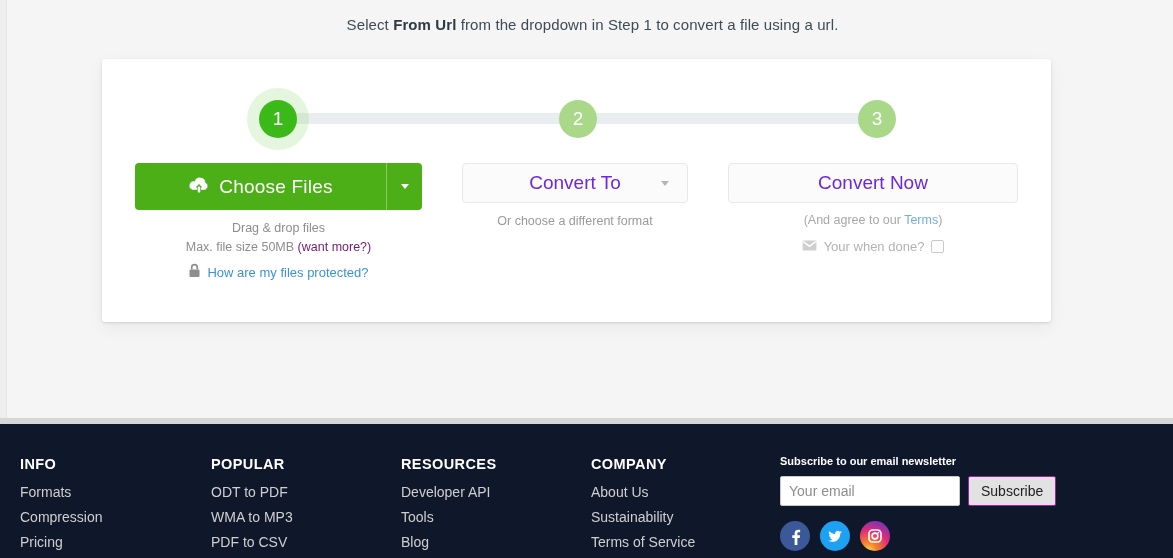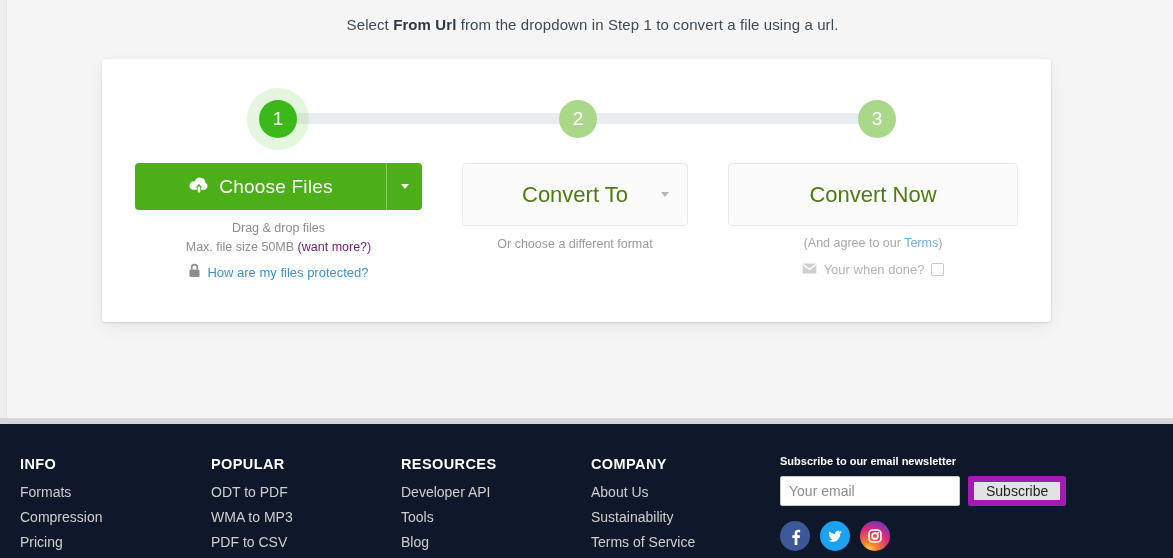--- a/index.html
+++ b/index.html
@@ -119,26 +119,26 @@
     border-left: 4px solid transparent;
     border-right: 4px solid transparent;
     border-top: 5px solid #ffffff;
   }
 
   
   .ghost {
     display: flex;
     align-items: center;
     justify-content: center;
-    height: 63px;
+    height: 40px;
     background: #fbfbfb;
     border: 1px solid #e8e8e8;
     border-radius: 4px;
-    color: #4d7c0f;
-    font-size: 22px;
+    color: #6d28d9;
+    font-size: 19px;
     position: relative;
     cursor: pointer;
   }
   .ghost .caret-gray {
     position: absolute;
     right: 18px;
     width: 0; height: 0;
     border-left: 4px solid transparent;
     border-right: 4px solid transparent;
     border-top: 5px solid #b6b6b6;
@@ -238,21 +238,21 @@
     padding: 0 8px;
     font-size: 14px;
     color: #333;
     font-family: "Liberation Sans", sans-serif;
   }
   .nl-input::placeholder { color: #8d8d8d; }
   .nl-btn {
     height: 30px;
     padding: 0 12px;
     background: #e2e2e2;
-    border: 6px solid #a21caf;
+    border: 1px solid #a21caf;
     border-radius: 2px;
     font-size: 14px;
     color: #222;
     cursor: pointer;
     font-family: "Liberation Sans", sans-serif;
   }
   .socials { display: flex; gap: 10px; margin-top: 15px; }
   .soc {
     width: 30px; height: 30px;
     border-radius: 50%;

